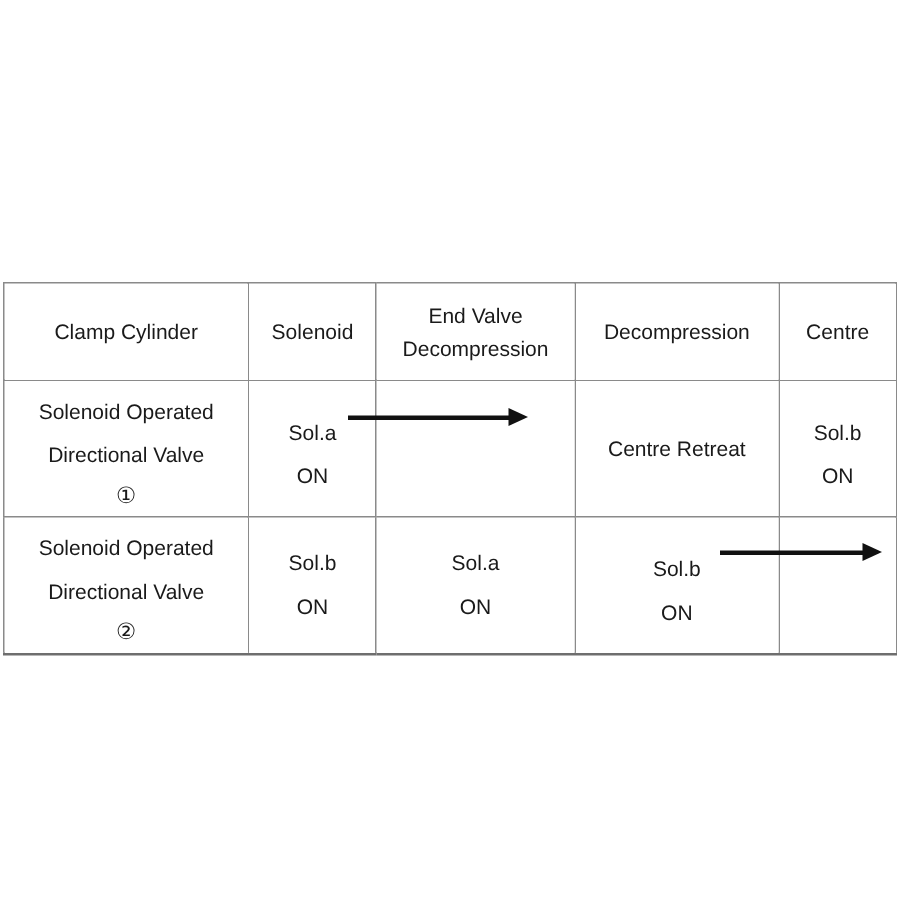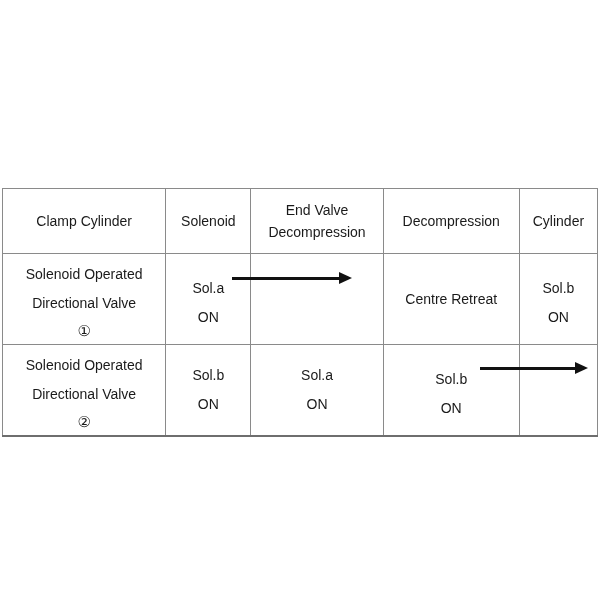--- a/index.html
+++ b/index.html
@@ -165,21 +165,21 @@
           <span class="hdr-line">Solenoid</span>
         </th>
         <th>
           <span class="hdr-line">End Valve</span>
           <span class="hdr-line">Decompression</span>
         </th>
         <th>
           <span class="hdr-line">Decompression</span>
         </th>
         <th>
-          <span class="hdr-line">Cylinder</span>
+          <span class="hdr-line">Centre</span>
         </th>
       </tr>
     </thead>
 
     <tbody>
 
       <tr class="row-1">
         <td class="label-cell">
           <span class="cell-lines">
             <span class="ln">Solenoid Operated</span>

